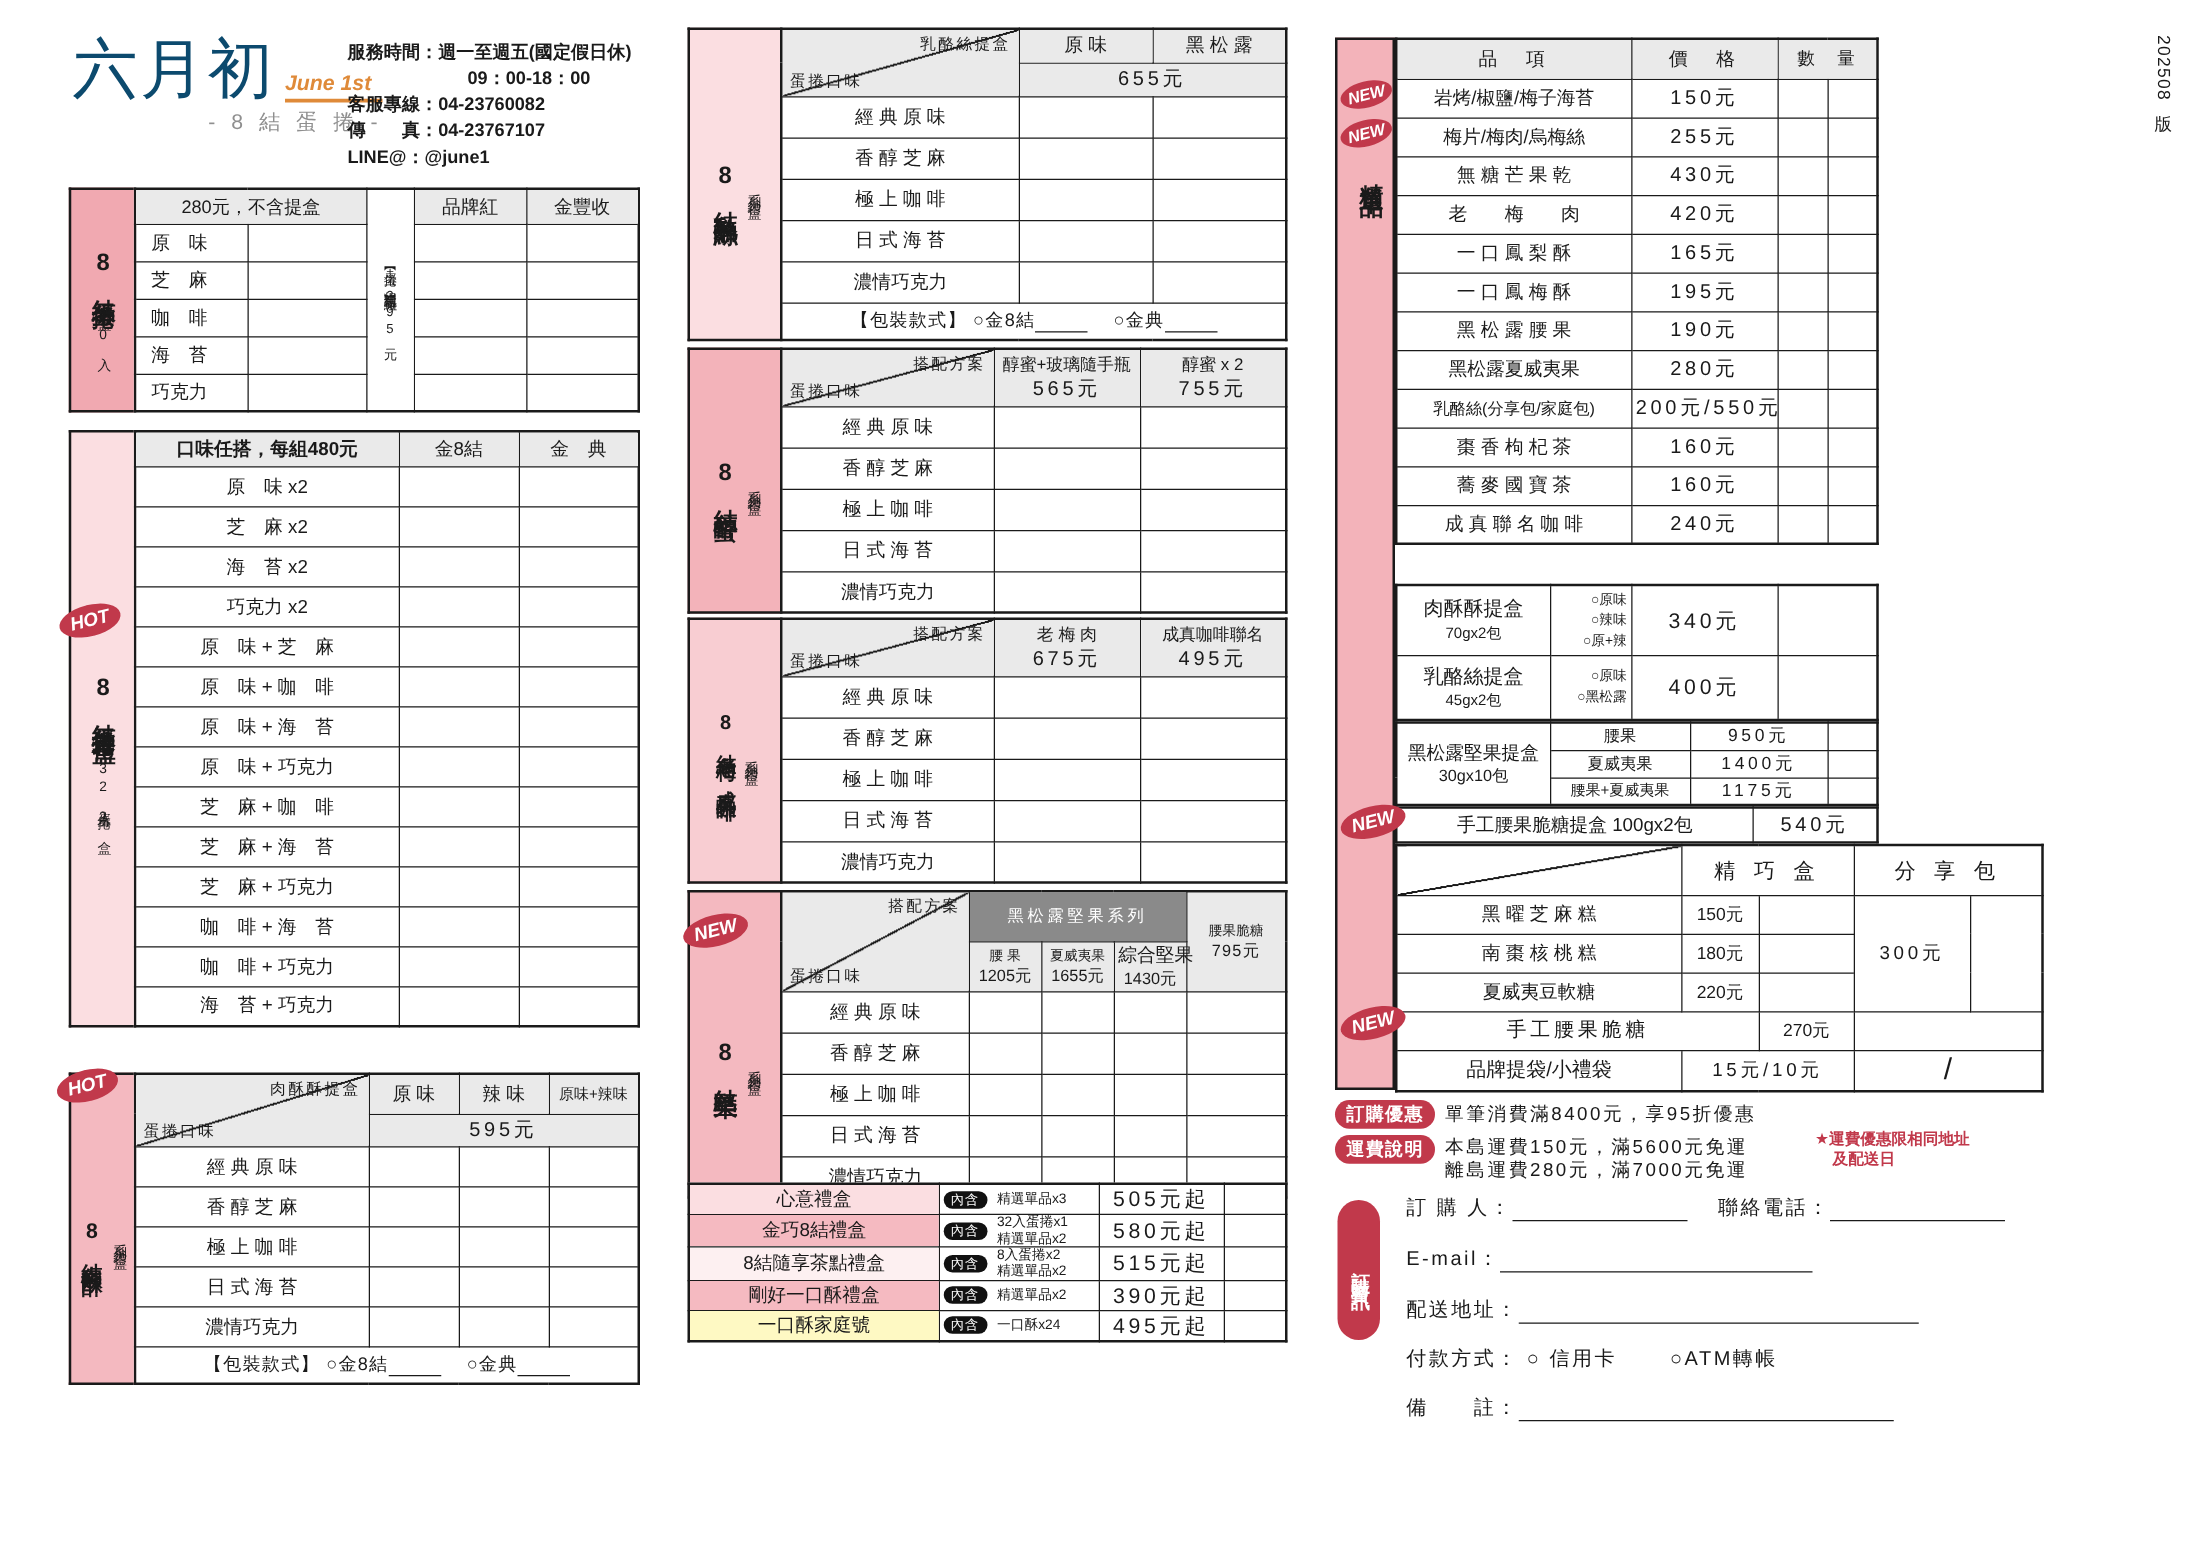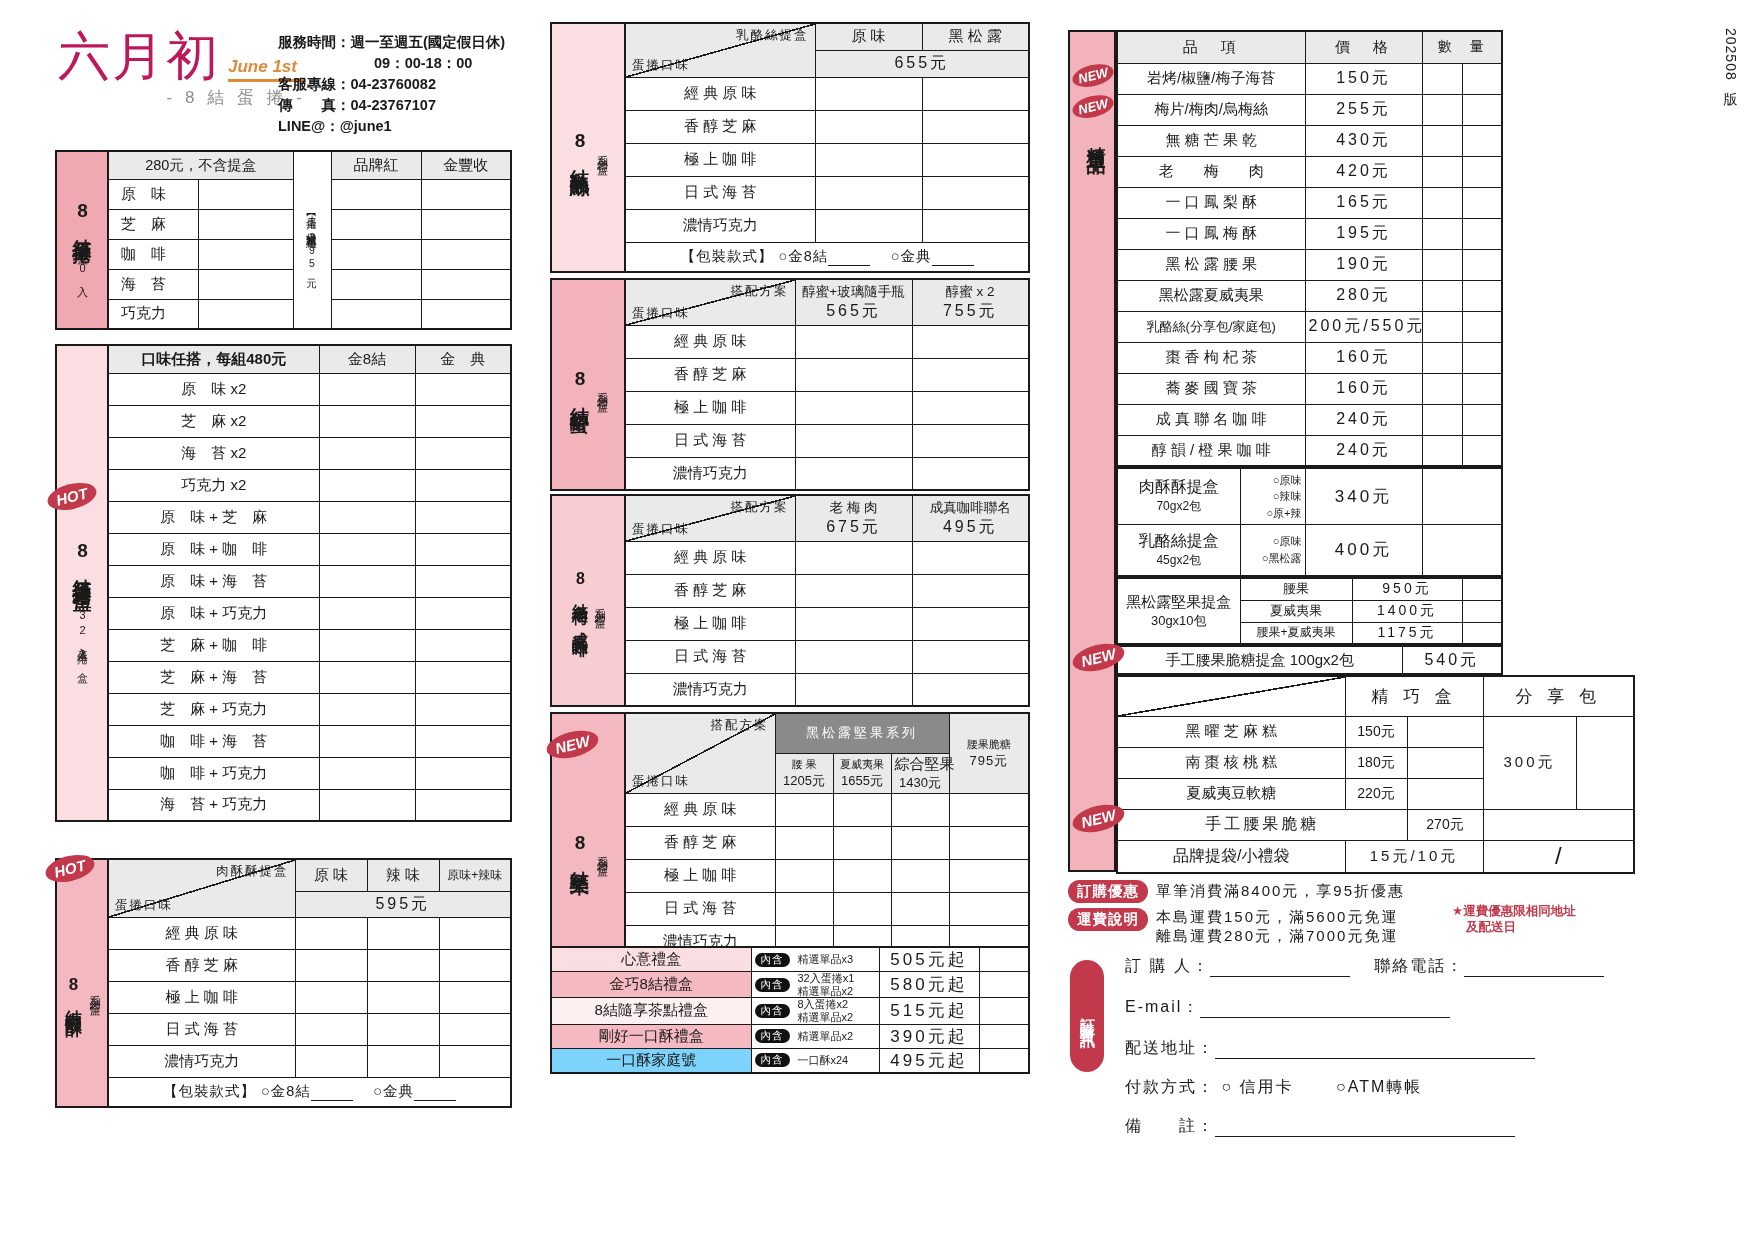--- a/index.html
+++ b/index.html
@@ -25,40 +25,40 @@
 .diag .db{position:absolute;bottom:3px;left:6px;font-size:12.5px;letter-spacing:2px}
 .vcell{writing-mode:vertical-rl;text-orientation:upright;font-size:10.5px;padding:2px 0;letter-spacing:1px}
 
 .oval{display:inline-block;background:#c1394b;color:#fff;font-weight:bold;font-style:italic;border-radius:50%;padding:4px 9px;font-size:15px;transform:rotate(-14deg);z-index:5}
 .oval:empty{display:none}
 .pill{display:inline-block;background:#c1394b;color:#fff;font-weight:bold;border-radius:13px;padding:2px 9px;font-size:14.5px;letter-spacing:1px}
 .ctag{display:inline-block;background:#111;color:#fff;border-radius:9px;padding:0 6px;font-size:10.5px;font-weight:normal;letter-spacing:1px}
 .uline{display:inline-block;border-bottom:1.3px solid #1a1a1a;height:15px;vertical-align:bottom}
 .opt{cursor:pointer}
 
-.logo-cn{font-size:52px;color:#be185d;letter-spacing:2px;line-height:1}
+.logo-cn{font-size:52px;color:#0c4a6e;letter-spacing:2px;line-height:1}
 .logo-en{font-size:17px;color:#df8a39;font-weight:bold;font-style:italic}
 .logo-bar{height:3px;background:#df8a39;width:78px;margin-top:2px}
 .logo-sub{font-size:17px;color:#8f8f8f;letter-spacing:4px;margin-top:4px;text-align:right}
 .contact div{font-size:14.5px;line-height:1.45;font-weight:bold}
 .contact .hrs{padding-left:96px}
 
 #t1 td{height:30px}
 #t1 tr:first-child td{height:28px}
 #t2 td{height:32px}
 #t2 tr:first-child td{height:28px}
 #t3 td{height:32px}
 .combo-label{text-align:center;font-size:15px}
 #gifts td{height:20px}
 #gifts .gname{font-size:15px}
 #gifts tr:nth-of-type(1) .gname{background:#fbdee1}
 #gifts tr:nth-of-type(2) .gname{background:#f5bac1}
 #gifts tr:nth-of-type(3) .gname{background:#fdf0f1}
 #gifts tr:nth-of-type(4) .gname{background:#f5bac1}
-#gifts tr:nth-of-type(5) .gname{background:#7dd3fc}
+#gifts tr:nth-of-type(5) .gname{background:#fef9c3}
 #gifts .cdesc{font-size:11px;line-height:1.15;text-align:left;padding-left:4px}
 #gifts .cdesc .c2:empty{display:none}
 .mflav td{height:33px}
 #ta td{height:31px}
 #ta tr:first-child td{height:32px}
 #ta tr:nth-of-type(10) .sname{font-size:13px}
 .sname{font-size:15px;letter-spacing:0}
 #tb .hname{font-size:16px}
 #tb .hsub{font-size:12px}
 #tb .opts{font-size:11px;text-align:right;padding-left:6px;line-height:1.5}
@@ -807,26 +807,20 @@
         <td></td>
       </tr>
 
       <tr>
         <td class="sname" style="overflow:visible"><span>成 真 聯 名 咖 啡</span></td>
         <td class="price">240元</td>
         <td></td>
         <td></td>
       </tr>
 
-      <tr>
-        <td class="sname" style="overflow:visible"><span>醇 韻 / 橙 果 咖 啡</span></td>
-        <td class="price">240元</td>
-        <td></td>
-        <td></td>
-      </tr>
     </tbody>
 </table>
 
 <table id="tb" class="abs" style="left:1116px;top:467px;width:385px">
   <colgroup>
       <col style="width:123px">
       <col style="width:65px">
       <col style="width:117px">
       <col style="width:80px">
     </colgroup>

